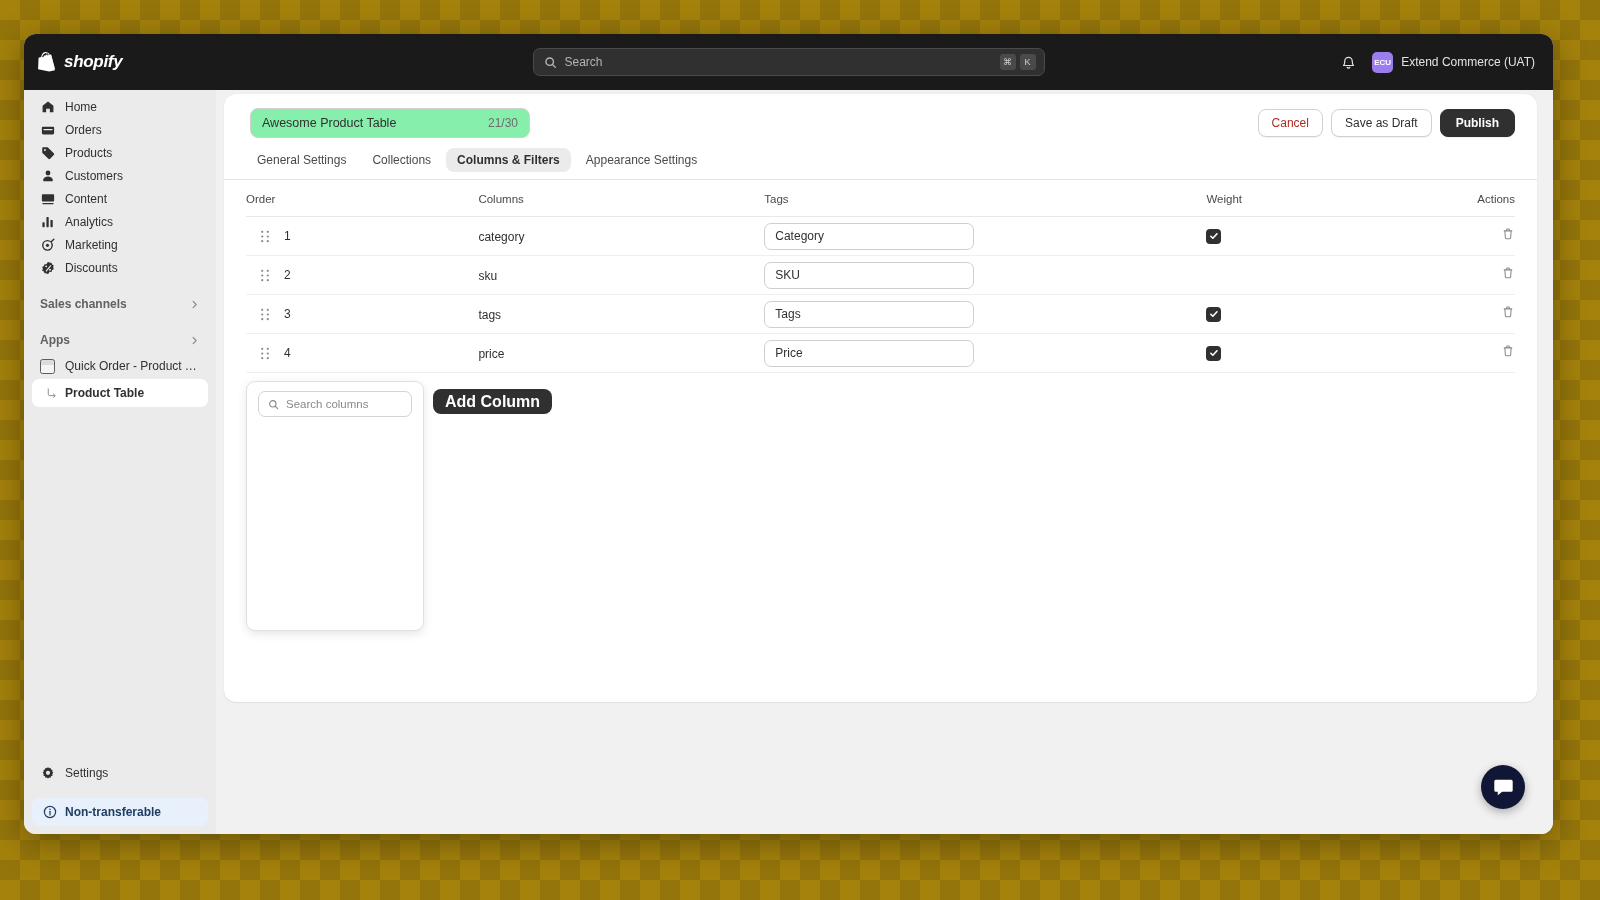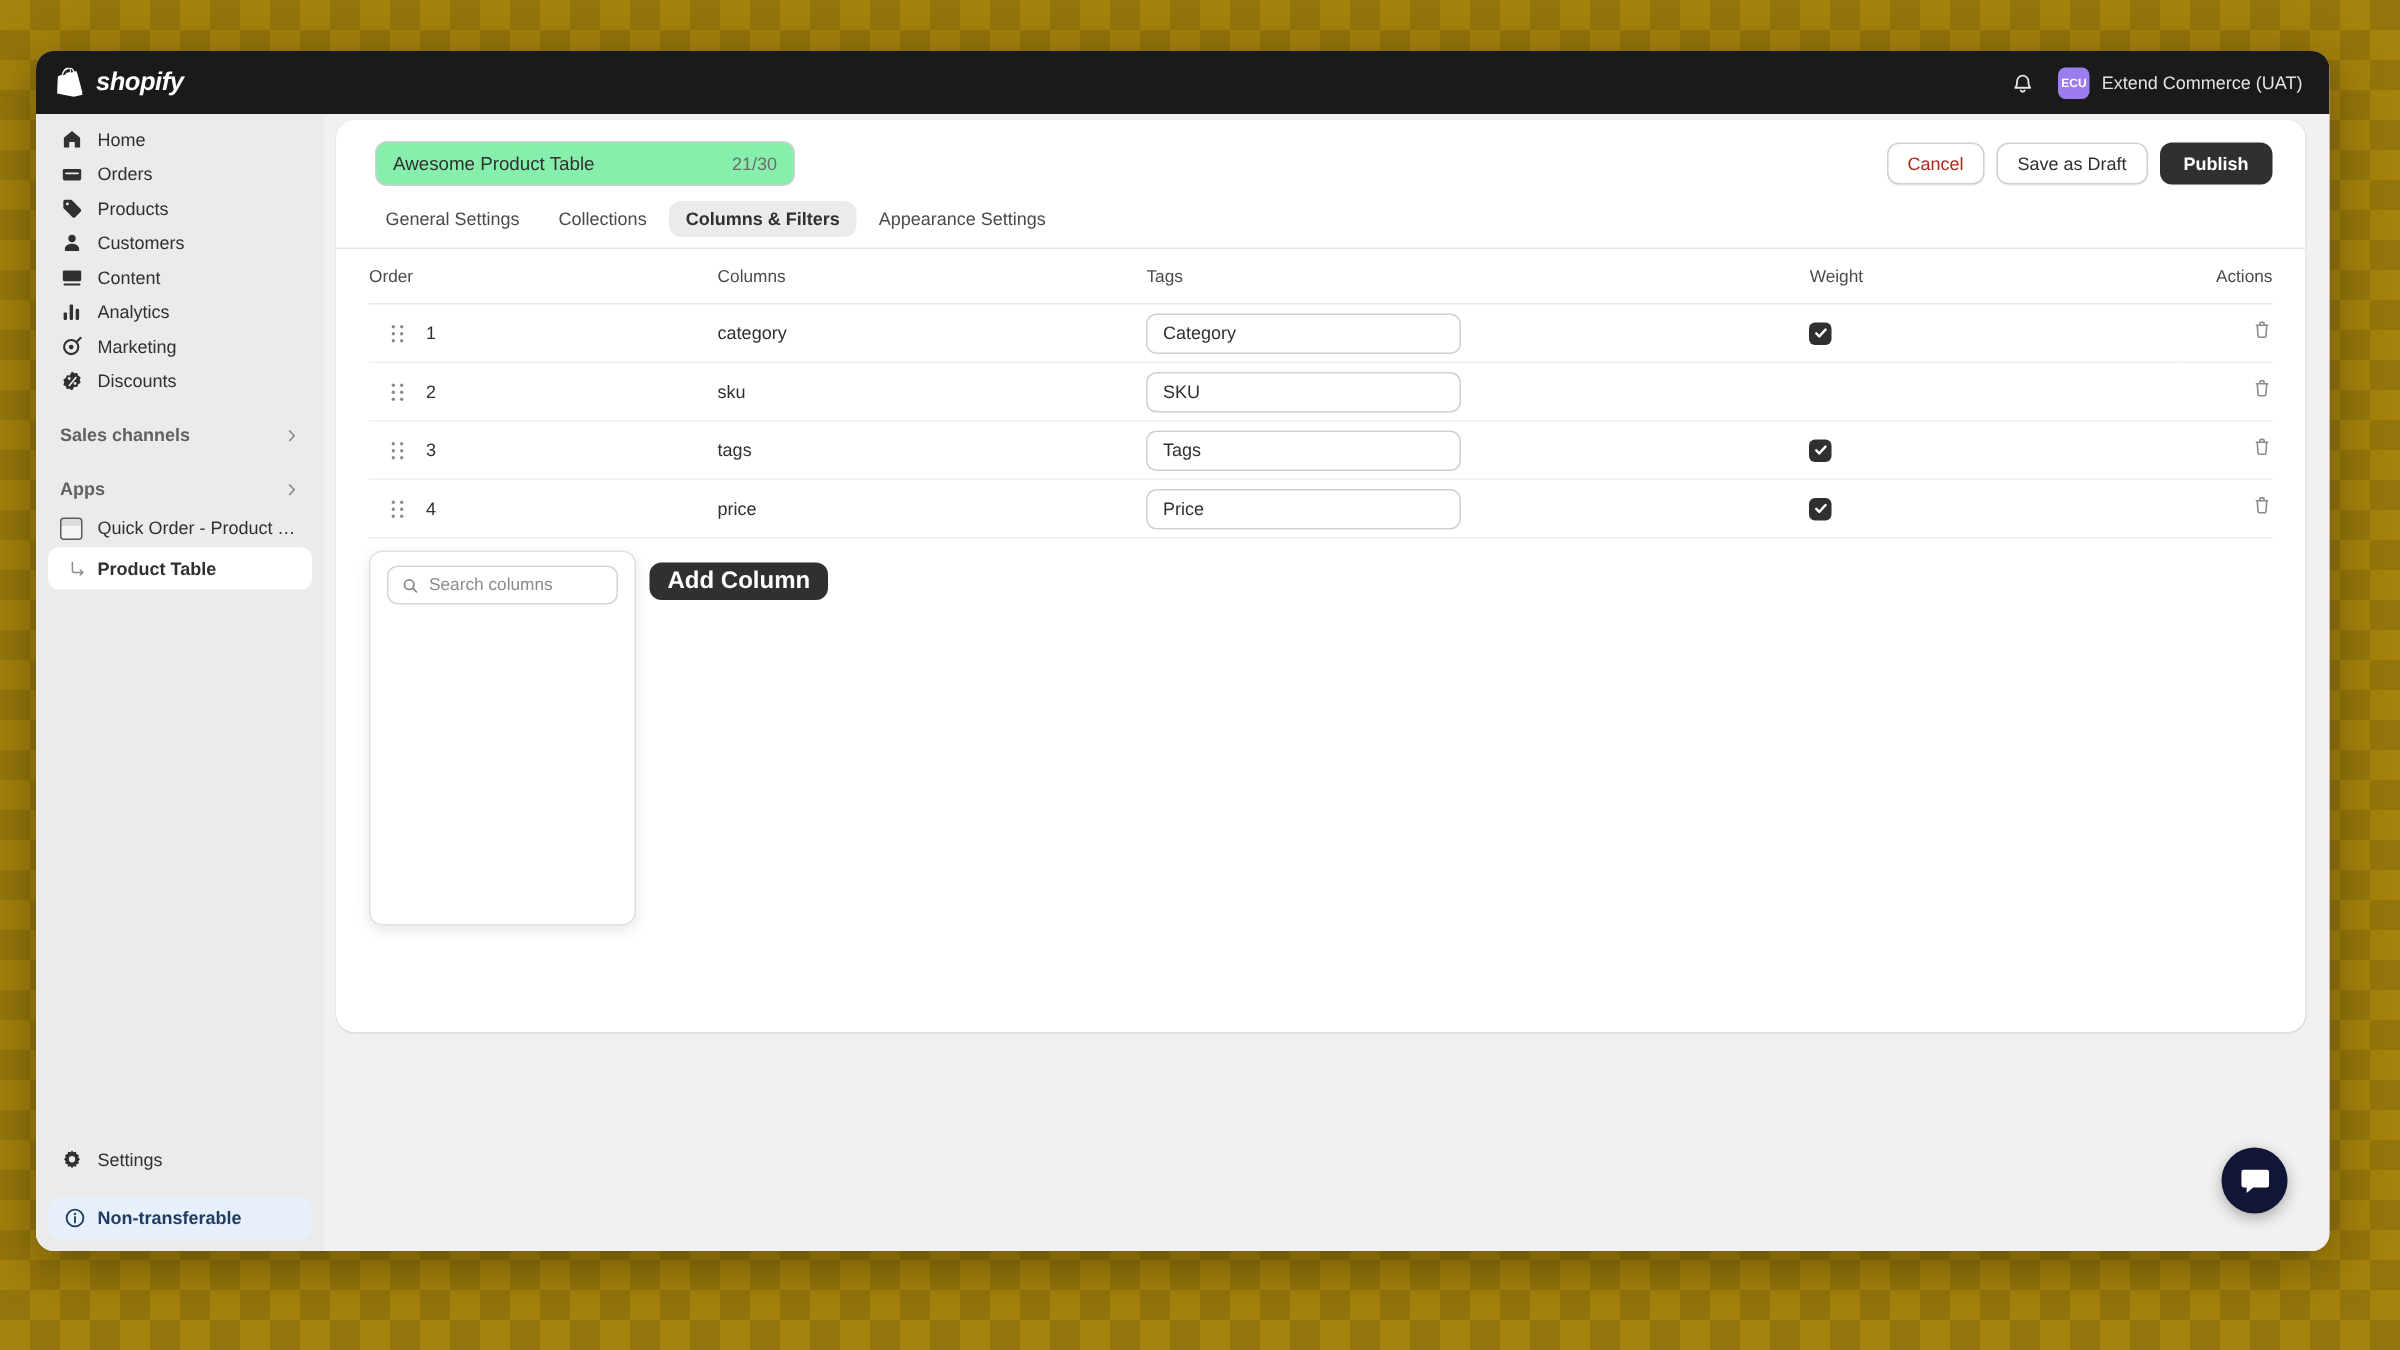--- a/index.html
+++ b/index.html
@@ -23,21 +23,21 @@
     width: 1529px; height: 800px;
     background: #f1f1f1;
     border-radius: 12px;
     box-shadow: 0 8px 34px rgba(0,0,0,0.35);
     overflow: hidden;
     display: flex;
     flex-direction: column;
   }
   
   .topbar {
-    height: 42px;
+    height: 56px;
     background: #1a1a1a;
     display: flex;
     align-items: center;
     padding: 0 14px;
     flex: none;
     position: relative;
   }
   .logo {
     display: flex; align-items: center; gap: 7px;
     color: #fff;
@@ -349,20 +349,35 @@
 
   <div class="topbar">
     <div class="logo">
       <svg class="logo-mark" viewBox="0 0 24 27">
         <path fill="#ffffff" d="M16.5 3.2c-.2-.1-.6-.1-.9 0 0 0-.4.1-1 .3-.6-1.7-1.6-3.2-3.4-3.2h-.2C10.5.1 9.9 0 9.3 0 5.9 0 4.3 4.2 3.8 6.4c-1.3.4-2.3.7-2.4.8-.8.2-.8.3-.9 1C.4 8.7 0 22.3 0 22.3L14.1 25l7.6-1.6S16.7 3.3 16.5 3.2zM13.5 3.9l-1.7.5c0-.3 0-.6 0-1 0-1-.1-1.8-.4-2.4 1 .1 1.7 1.3 2.1 2.9zM10.4.9c.3.6.5 1.5.5 2.7v.2l-3.4 1C8.2 2.4 9.3 1.3 10.4.9zM9.3 1.6C8.3 2.5 7.5 4 7.1 6l-2.2.7C5.5 4.5 6.9 1.8 9.3 1.6z"></path>
         <path fill="#ffffff" d="M16.5 3.2l-1.6 19.8 6.8-1.5S16.7 3.3 16.5 3.2z" opacity="0.85"></path>
       </svg>
       <span class="logo-text">shopify</span>
     </div>
 
+    <div class="search-wrap">
+      <div class="search-box">
+        <span class="sicon">
+          <svg width="13" height="13" viewBox="0 0 16 16" fill="none" stroke="currentColor" stroke-width="1.7">
+            <circle cx="7" cy="7" r="4.6"></circle>
+              <line x1="10.4" y1="10.4" x2="14" y2="14" stroke-linecap="round"></line>
+          </svg>
+        </span>
+        <span class="search-ph" title="Search">Search</span>
+        <span class="kbd-group">
+          <span class="kbd">⌘</span>
+          <span class="kbd">K</span>
+        </span>
+      </div>
+    </div>
 
     <div class="topbar-right">
       <span class="bell">
         <svg width="15" height="15" viewBox="0 0 16 16" fill="none" stroke="currentColor" stroke-width="1.3">
           <path d="M4 6.6a4 4 0 018 0c0 3 .9 4.2 1.3 4.6H2.7C3.1 10.8 4 9.6 4 6.6z" stroke-linejoin="round"></path>
           <path d="M6.6 13.2a1.6 1.6 0 002.8 0" stroke-linecap="round"></path>
         </svg>
       </span>
       <div class="account">
         <span class="avatar">ECU</span>

